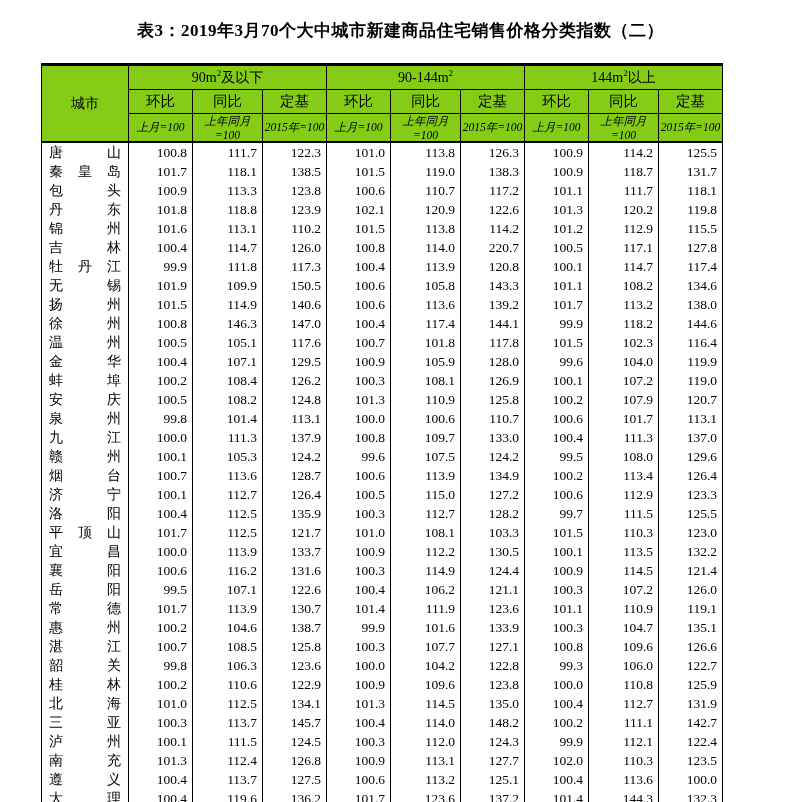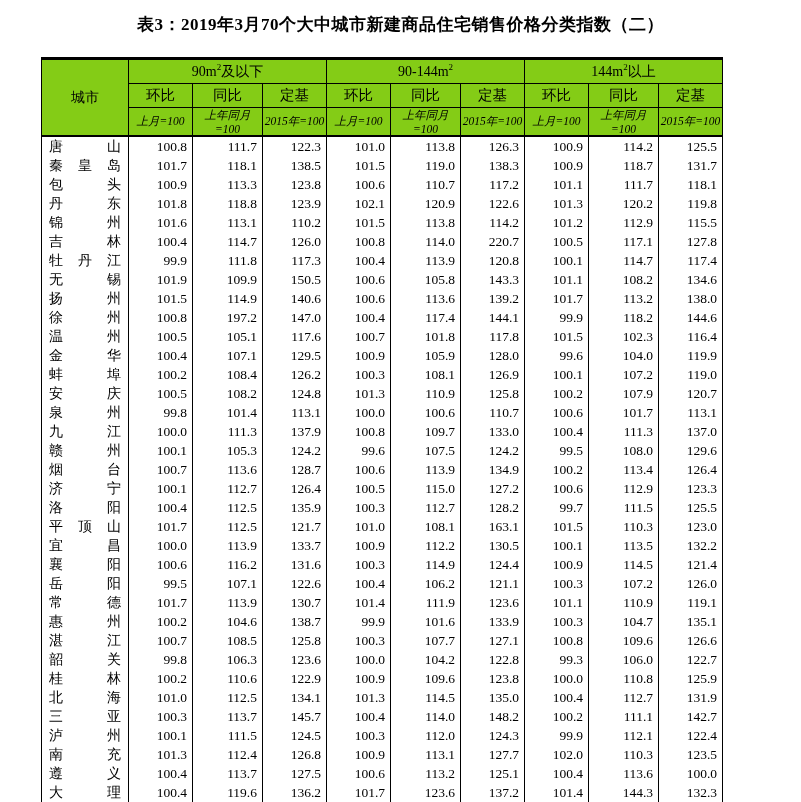--- a/index.html
+++ b/index.html
@@ -2,21 +2,21 @@
 <html><head>
 <meta charset="utf-8">
 <style>
   html,body{margin:0;padding:0;}
   body{
     width:801px;height:802px;background:#ffffff;color:#000;
     font-family:"Liberation Serif","DejaVu Serif",serif;
     position:relative;overflow:hidden;
   }
   .page-title{
-    margin:13px 10px 0 10px;
+    margin:19px 10px 0 10px;
     text-align:center;
     font-size:17px;
     font-weight:bold;
     letter-spacing:0.5px;
   }
   table.idx{
     border-collapse:collapse;
     table-layout:fixed;
     margin:21px 0 0 41px;
     width:681px;
@@ -271,21 +271,21 @@
         <td class="num">138.0</td>
       </tr>
       <tr>
         <td class="city">
           <span class="cityname">
             <span>徐</span>
             <span>州</span>
           </span>
         </td>
         <td class="num">100.8</td>
-        <td class="num">197.2</td>
+        <td class="num">146.3</td>
         <td class="num">147.0</td>
         <td class="num">100.4</td>
         <td class="num">117.4</td>
         <td class="num">144.1</td>
         <td class="num">99.9</td>
         <td class="num">118.2</td>
         <td class="num">144.6</td>
       </tr>
       <tr>
         <td class="city">
@@ -463,21 +463,21 @@
             <span>平</span>
             <span>顶</span>
             <span>山</span>
           </span>
         </td>
         <td class="num">101.7</td>
         <td class="num">112.5</td>
         <td class="num">121.7</td>
         <td class="num">101.0</td>
         <td class="num">108.1</td>
-        <td class="num">163.1</td>
+        <td class="num">103.3</td>
         <td class="num">101.5</td>
         <td class="num">110.3</td>
         <td class="num">123.0</td>
       </tr>
       <tr>
         <td class="city">
           <span class="cityname">
             <span>宜</span>
             <span>昌</span>
           </span>

